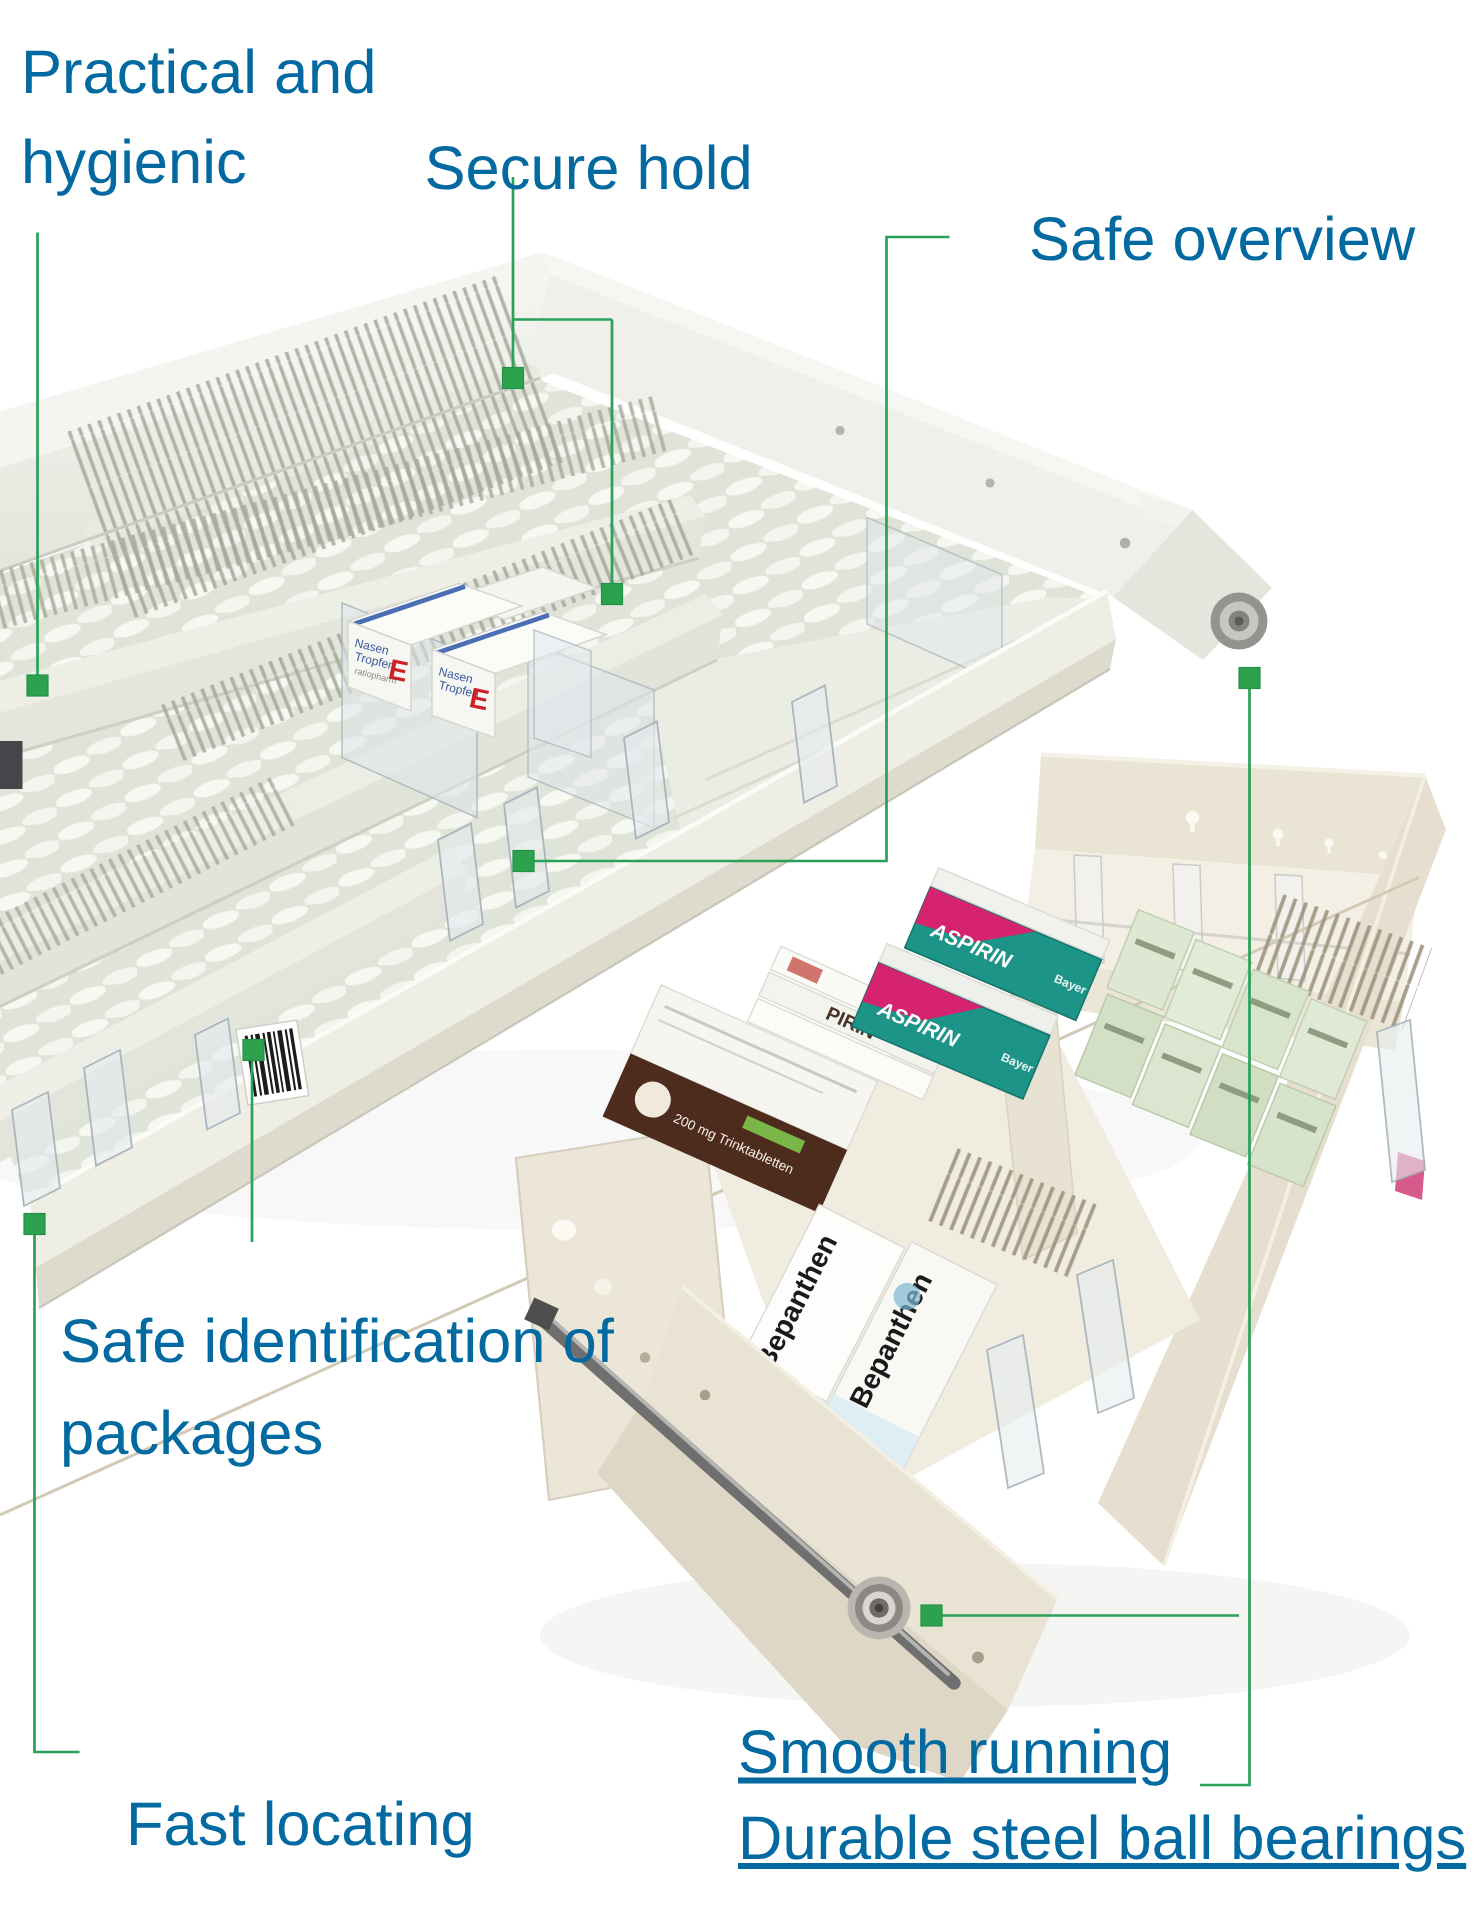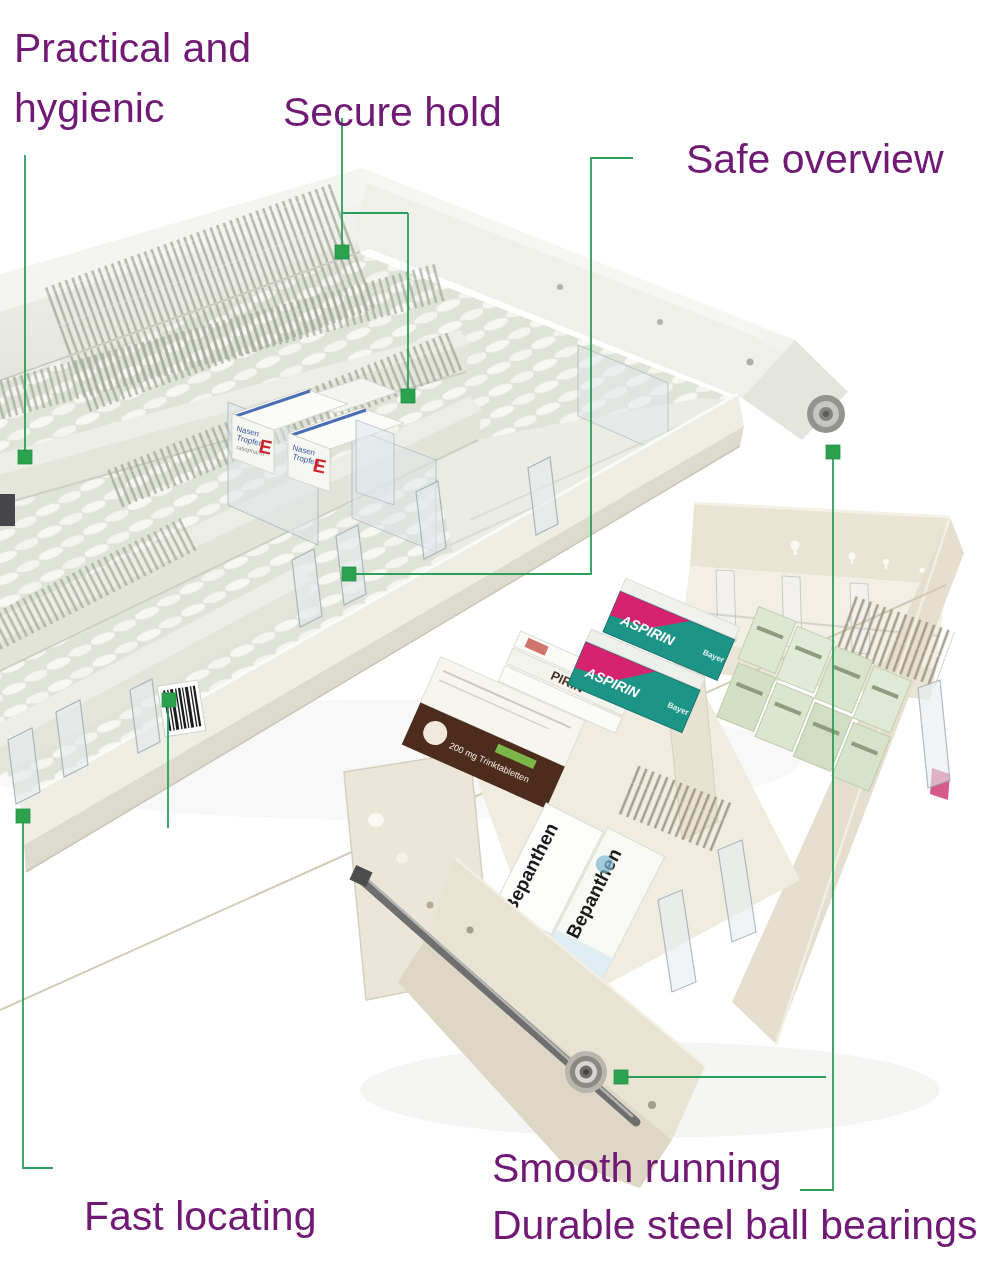--- a/index.html
+++ b/index.html
@@ -1,19 +1,19 @@
 <!DOCTYPE html>
 <html><head>
 <meta charset="utf-8">
 <style>
   html,body{margin:0;padding:0;background:#ffffff;}
   .stage{position:relative;width:989px;height:1275px;overflow:hidden;background:#ffffff;
          font-family:"Liberation Sans", sans-serif;}
   .scene-svg{position:absolute;left:0;top:0;}
-  .callout{position:absolute;color:#701a75;font-size:41px;line-height:60px;
+  .callout{position:absolute;color:#0369a1;font-size:41px;line-height:60px;
            letter-spacing:0px;white-space:nowrap;font-weight:400;}
   .callout .ln{display:block;}
   .co-secure{line-height:44px;margin-top:48px;}
   .co-fast-overview{line-height:44px;}
   .co-fast-locating{line-height:44px;}
   .co-safe{line-height:61px;}
   .co-smooth{line-height:57px;}
 </style>
 </head>
 <body>
@@ -326,21 +326,25 @@
 
   <div class="callout" style="left:14px;top:18px;">
     <span class="ln">Practical and</span>
     <span class="ln">hygienic</span>
   </div>
 
   <div class="callout co-secure" style="left:283px;top:42px;">Secure hold</div>
 
   <div class="callout co-fast-overview" style="left:686px;top:137px;">Safe overview</div>
 
+  <div class="callout co-safe" style="left:40px;top:864px;">
+    <span class="ln">Safe identification of</span>
+    <span class="ln">packages</span>
+  </div>
 
   <div class="callout co-fast-locating" style="left:84px;top:1194px;">Fast locating</div>
 
-  <div class="callout co-smooth" style="left:492px;top:1140px;">
+  <div class="callout co-smooth" style="left:492px;top:1140px;text-decoration:underline;">
     <span class="ln">Smooth running</span>
     <span class="ln">Durable steel ball bearings</span>
   </div>
 
 </div>
 
 </body></html>

